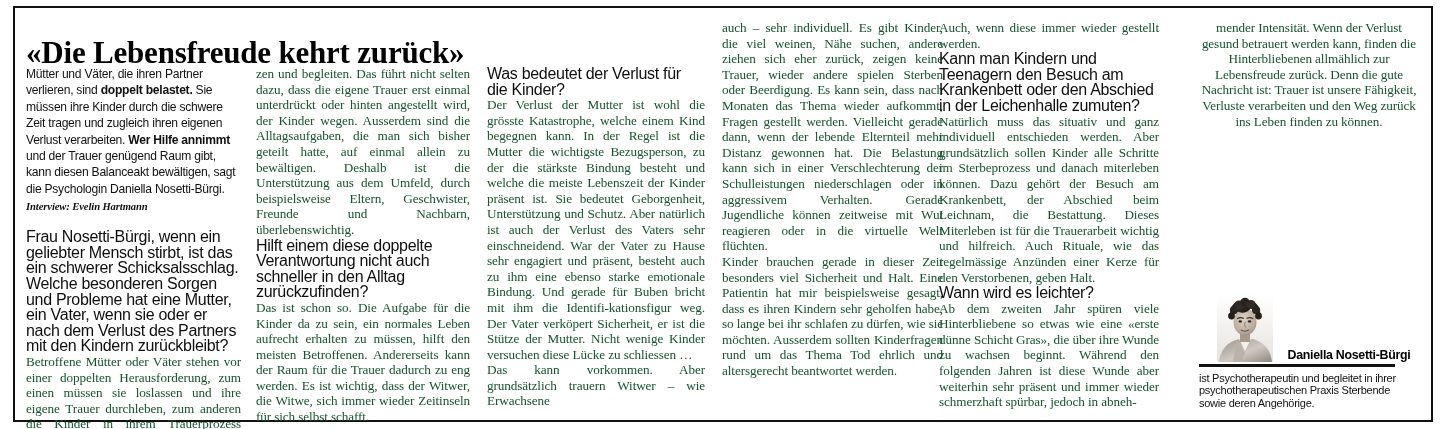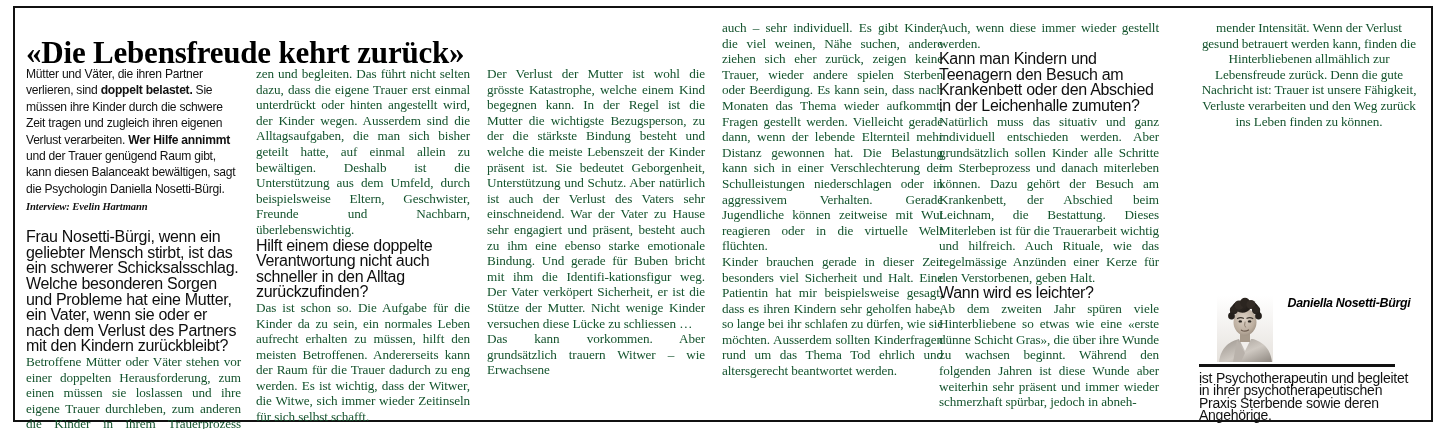--- a/index.html
+++ b/index.html
@@ -136,23 +136,22 @@
 
   
   .author-box {
     position: absolute;
     left: 1197px;
     top: 296px;
     width: 224px;
   }
   .author-row {
     display: flex;
-    align-items: flex-start;
+    align-items: flex-end;
     height: 66px;
-    font-style: italic;
   }
   .author-photo {
     width: 56px;
     height: 66px;
     flex: 0 0 56px;
     margin-left: 20px;
     overflow: hidden;
     background: #cfcbc6;
     position: relative;
   }
@@ -170,21 +169,21 @@
     margin-top: 2px;
     margin-left: 2px;
     width: 196px;
     height: 3px;
     background: #111111;
   }
   .author-bio {
     margin-top: 5px;
     margin-left: 2px;
     font-family: "Liberation Sans", "DejaVu Sans", sans-serif;
-    font-size: 14px;
+    font-size: 11px;
     line-height: 12.4px;
     letter-spacing: -0.25px;
     color: #111111;
     width: 214px;
   }
 </style>
 </head>
 <body>
 
 <div id="page">
@@ -204,20 +203,21 @@
     <p class="a">Betroffene Mütter oder Väter stehen vor einer doppelten Herausforderung, zum einen müssen sie loslassen und ihre eigene Trauer durchleben, zum anderen die Kinder in ihrem Trauerprozess unterstüt-</p>
   </div>
 
   <div class="col col-2">
     <p class="a">zen und begleiten. Das führt nicht selten dazu, dass die eigene Trauer erst einmal unterdrückt oder hinten angestellt wird, der Kinder wegen. Ausserdem sind die Alltagsaufgaben, die man sich bisher geteilt hatte, auf einmal allein zu bewältigen. Deshalb ist die Unterstützung aus dem Umfeld, durch beispielsweise Eltern, Geschwister, Freunde und Nachbarn, überlebenswichtig.</p>
     <p class="q">Hilft einem diese doppelte Verantwortung nicht auch schneller in den Alltag zurückzufinden?</p>
     <p class="a">Das ist schon so. Die Aufgabe für die Kinder da zu sein, ein normales Leben aufrecht erhalten zu müssen, hilft den meisten Betroffenen. Andererseits kann der Raum für die Trauer dadurch zu eng werden. Es ist wichtig, dass der Witwer, die Witwe, sich immer wieder Zeitinseln für sich selbst schafft.</p>
   </div>
 
   <div class="col col-3">
+    <p class="q">Was bedeutet der Verlust für die Kinder?</p>
     <p class="a">Der Verlust der Mutter ist wohl die grösste Katastrophe, welche einem Kind begegnen kann. In der Regel ist die Mutter die wichtigste Bezugsperson, zu der die stärkste Bindung besteht und welche die meiste Lebenszeit der Kinder präsent ist. Sie bedeutet Geborgenheit, Unterstützung und Schutz. Aber natürlich ist auch der Verlust des Vaters sehr einschneidend. War der Vater zu Hause sehr engagiert und präsent, besteht auch zu ihm eine ebenso starke emotionale Bindung. Und gerade für Buben bricht mit ihm die Identifi-kationsfigur weg. Der Vater verköpert Sicherheit, er ist die Stütze der Mutter. Nicht wenige Kinder versuchen diese Lücke zu schliessen …</p>
     <p class="a">Das kann vorkommen. Aber grundsätzlich trauern Witwer – wie Erwachsene</p>
   </div>
 
   <div class="col col-4">
     <p class="a">auch – sehr individuell. Es gibt Kinder, die viel weinen, Nähe suchen, andere ziehen sich eher zurück, zeigen keine Trauer, wieder andere spielen Sterben oder Beerdigung. Es kann sein, dass nach Monaten das Thema wieder aufkommt, Fragen gestellt werden. Vielleicht gerade dann, wenn der lebende Elternteil mehr Distanz gewonnen hat. Die Belastung kann sich in einer Verschlechterung der Schulleistungen niederschlagen oder in aggressivem Verhalten. Gerade Jugendliche können zeitweise mit Wut reagieren oder in die virtuelle Welt flüchten.</p>
     <p class="a">Kinder brauchen gerade in dieser Zeit besonders viel Sicherheit und Halt. Eine Patientin hat mir beispielsweise gesagt, dass es ihren Kindern sehr geholfen habe, so lange bei ihr schlafen zu dürfen, wie sie möchten. Ausserdem sollten Kinderfragen rund um das Thema Tod ehrlich und altersgerecht beantwortet werden.</p>
   </div>
 
   <div class="col col-5">

